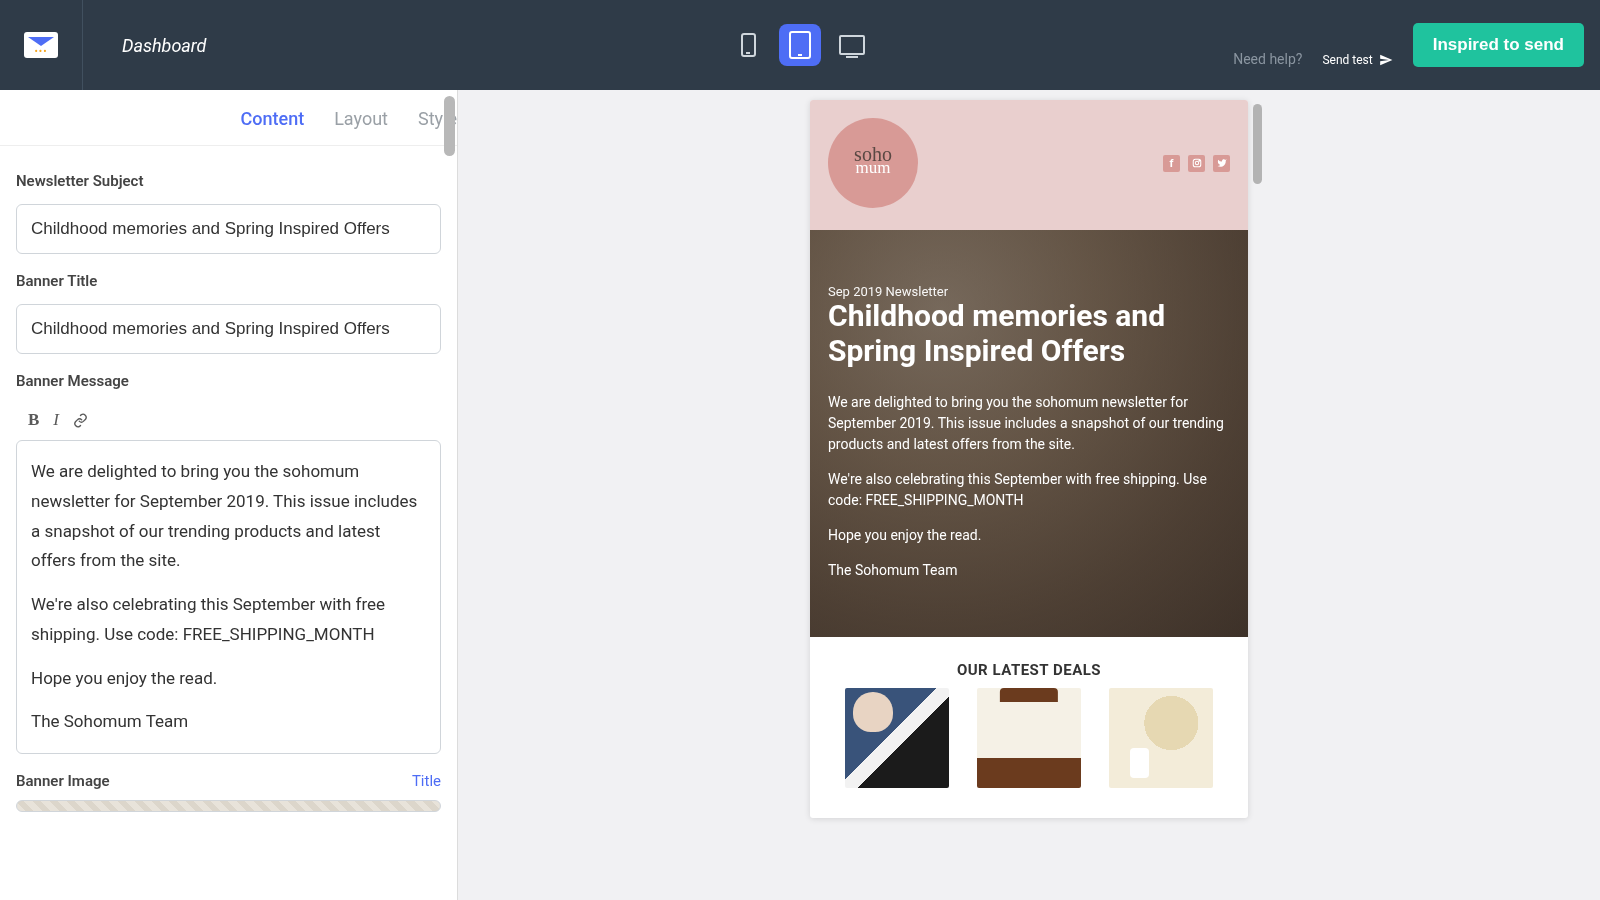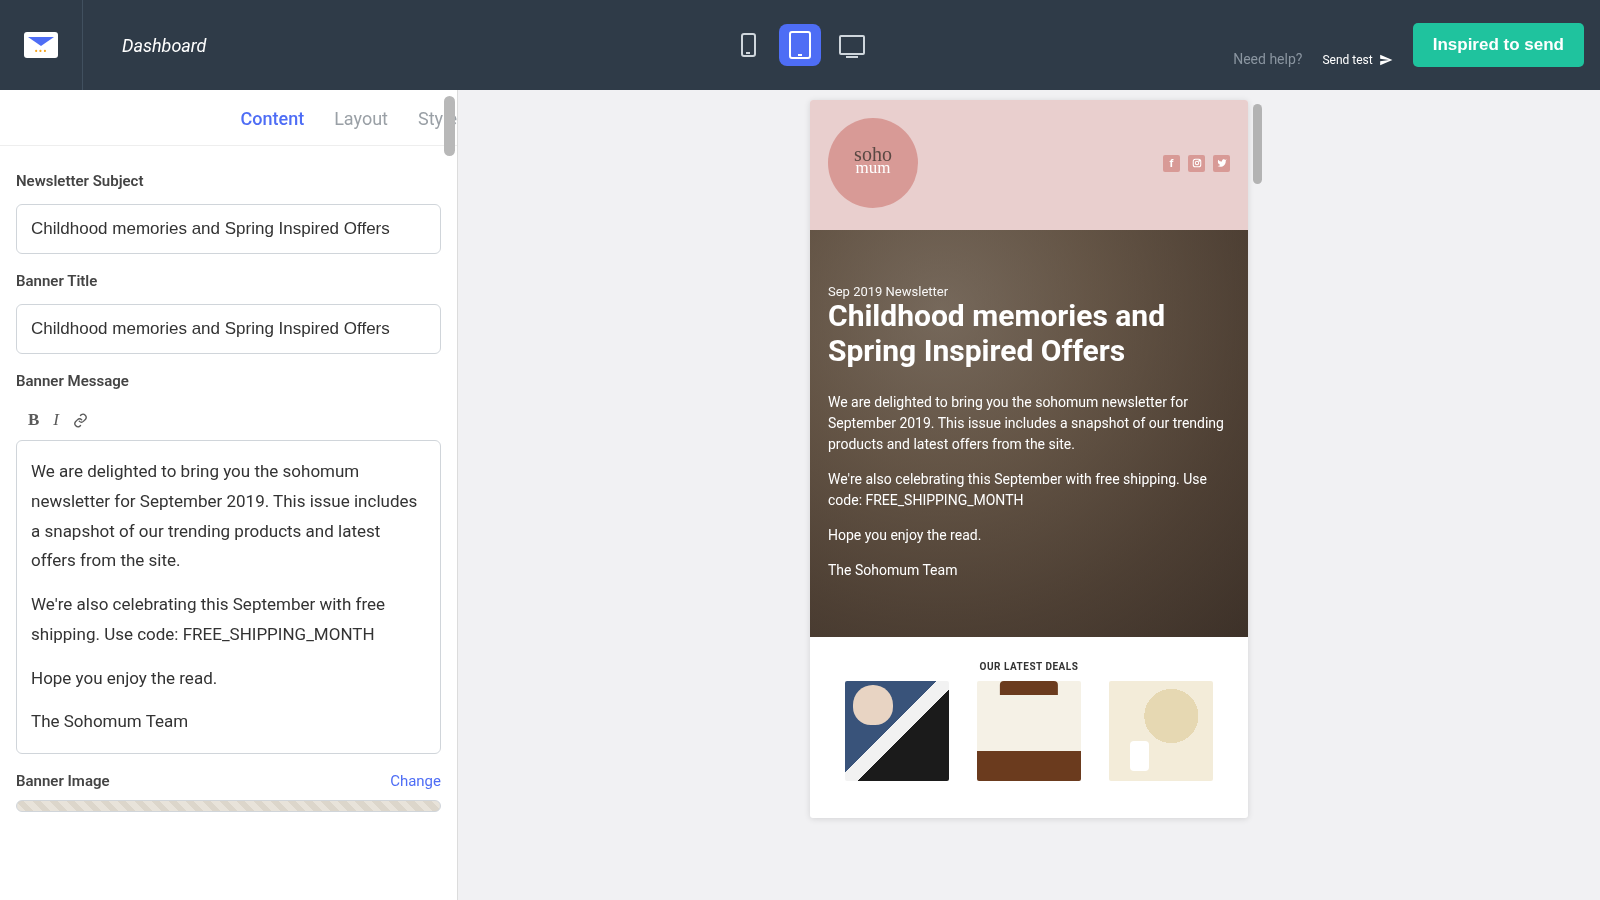--- a/index.html
+++ b/index.html
@@ -248,21 +248,21 @@
     padding: 54px 18px 42px;
     background:
       linear-gradient(rgba(50,40,36,0.55),rgba(50,40,36,0.55)),
       radial-gradient(circle at 30% 20%, #c9b79e 0%, #a08a6e 35%, #6f5c47 70%, #4a3c2e 100%);
     min-height: 396px;
   }
   .hero-date { font-size: 13px; opacity:.95; }
   .hero-title { font-size: 30px; font-weight: 700; line-height: 1.15; margin-bottom: 24px; }
   .hero p { font-size: 14px; line-height: 1.5; margin-bottom: 14px; }
   .deals-section { padding: 24px 18px 10px; text-align:center; }
-  .deals-title { font-size: 10px; font-weight: 700; letter-spacing: .5px; color:#333; margin-bottom: 9px; }
+  .deals-title { font-size: 15px; font-weight: 700; letter-spacing: .5px; color:#333; margin-bottom: 9px; }
   .deals-row { display:flex; gap:28px; justify-content:center; }
   .deal {
     width: 104px; height: 100px; border-radius:2px;
   }
   .deal1 { background: linear-gradient(135deg,#39537a 45%,#f2f2f2 45% 55%,#1b1b1b 55%); position:relative; }
   .deal1::after{content:"";position:absolute;left:8%;top:4%;width:38%;height:40%;background:#e8d4c3;border-radius:50% 50% 45% 45%;}
   .deal2 { background: linear-gradient(#f5f1e6 70%, transparent 70%), linear-gradient(#6b3b1e,#6b3b1e); position:relative;}
   .deal2::before{content:"";position:absolute;left:50%;top:0;transform:translateX(-50%);width:56%;height:14%;background:#6b3b1e;border-radius:4px 4px 0 0;}
   .deal3 { background: radial-gradient(circle at 60% 35%, #e6d8b2 0 30%, #f3ecd9 30% 100%); position:relative;}
   .deal3::after{content:"";position:absolute;left:20%;bottom:10%;width:18%;height:30%;background:#fff;border-radius:4px;}
@@ -333,21 +333,21 @@
         </div>
         <div class="richbox">
           <p>We are delighted to bring you the sohomum newsletter for September 2019. This issue includes a snapshot of our trending products and latest offers from the site.</p>
           <p>We're also celebrating this September with free shipping. Use code: FREE_SHIPPING_MONTH</p>
           <p>Hope you enjoy the read.</p>
           <p>The Sohomum Team</p>
         </div>
 
         <div class="label-row">
           <div class="field-label" style="margin:0">Banner Image</div>
-          <span class="change-link">Change</span>
+          <span class="change-link">Title</span>
         </div>
         <div class="banner-img-row"></div>
       </div>
     </div>
   </div>
 
   <div class="preview-area">
     <div style="position:relative">
       <div class="preview-frame">
 

